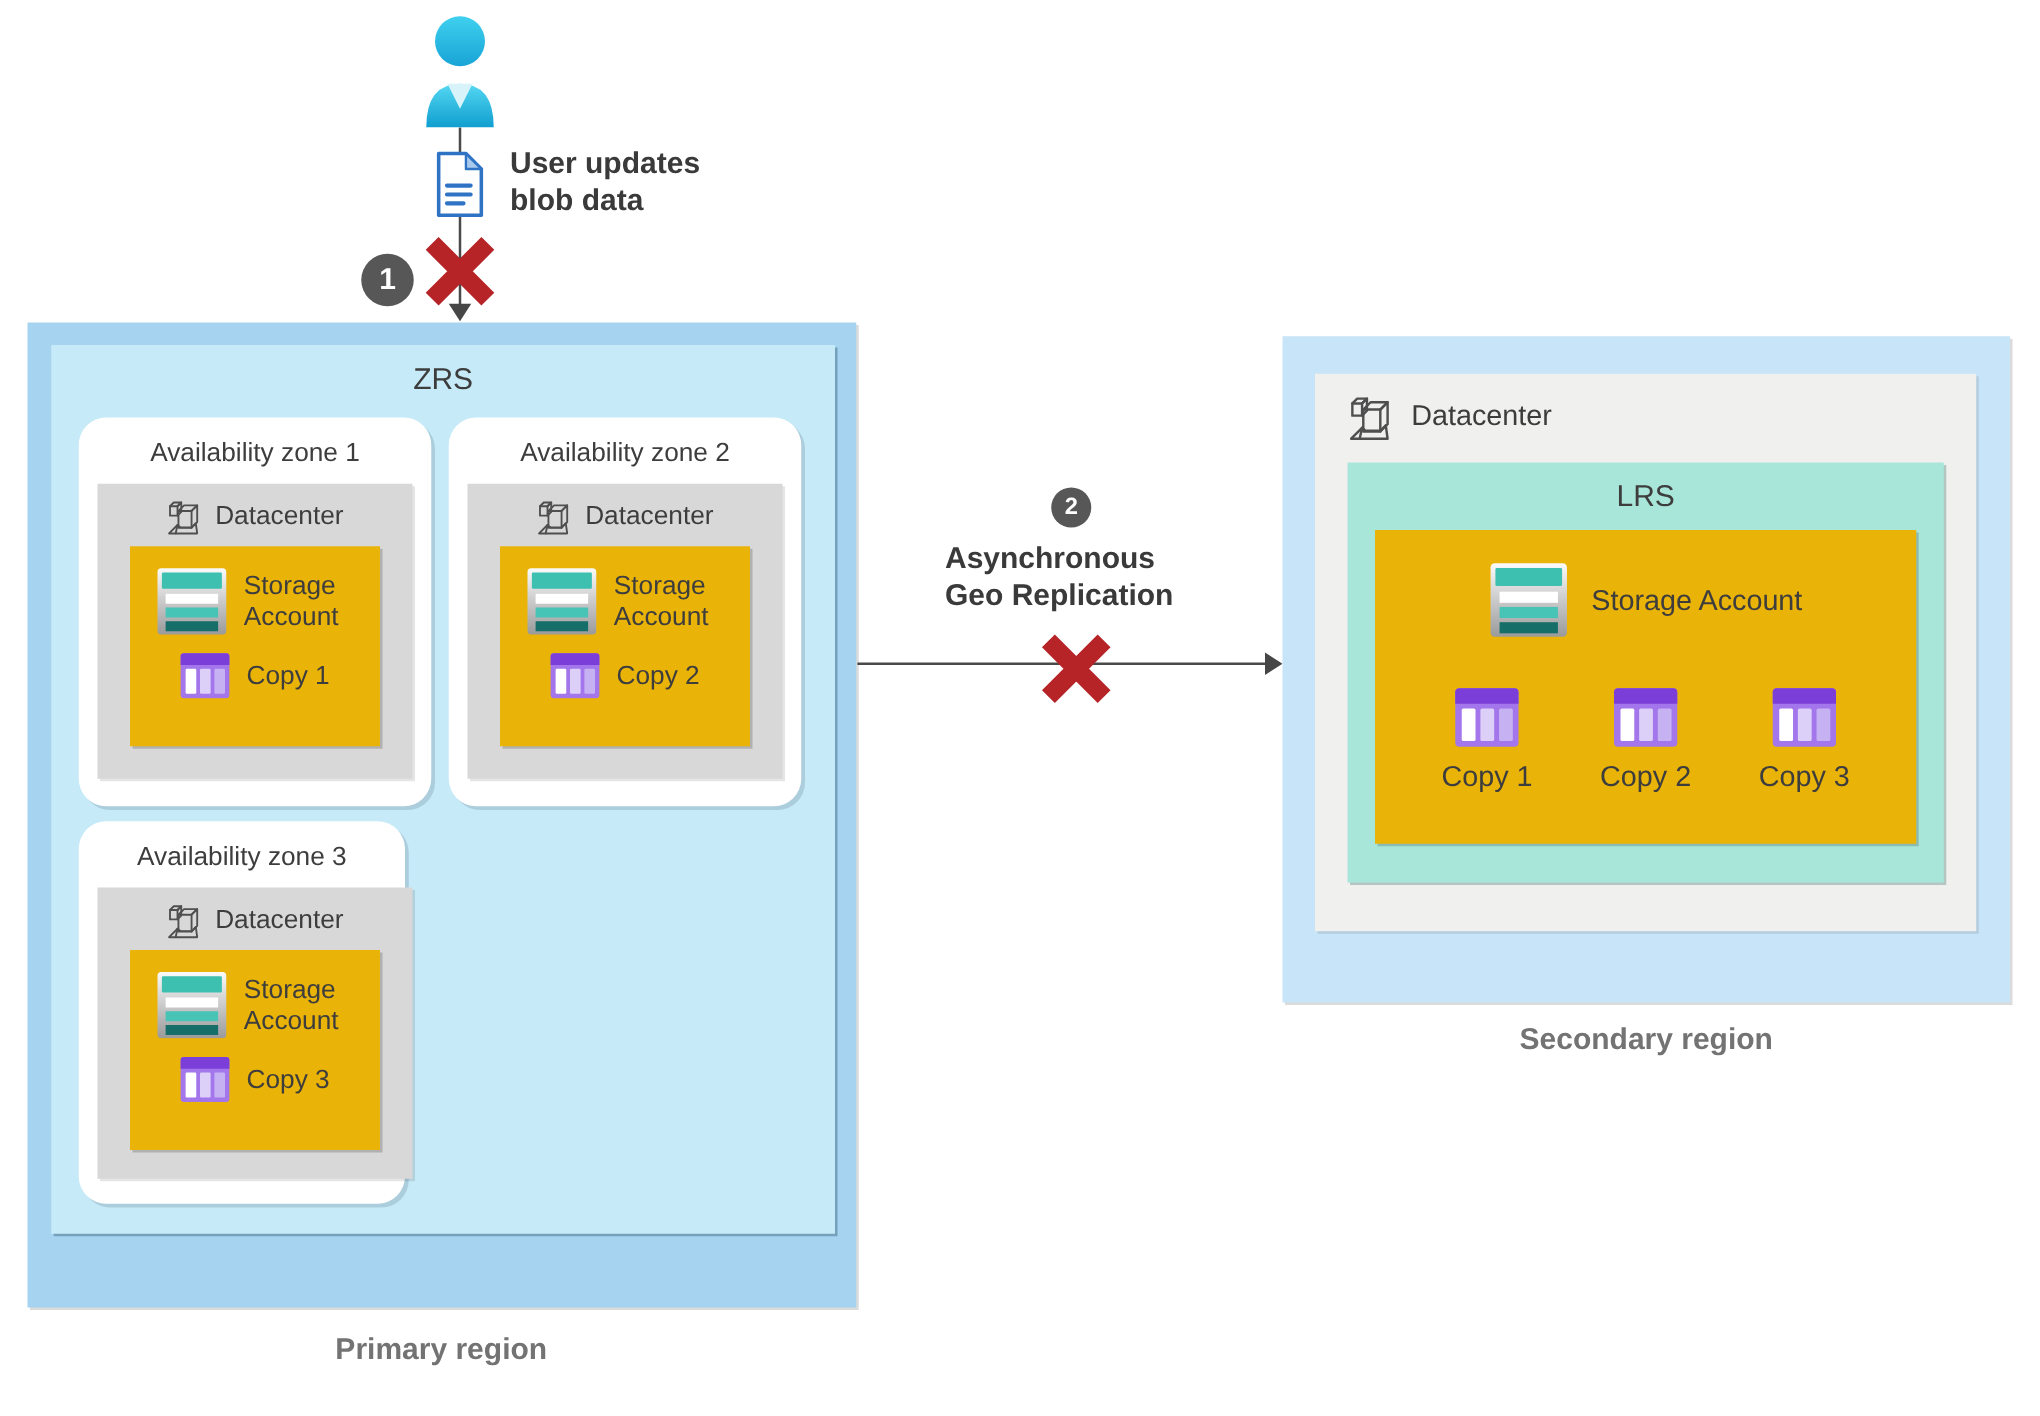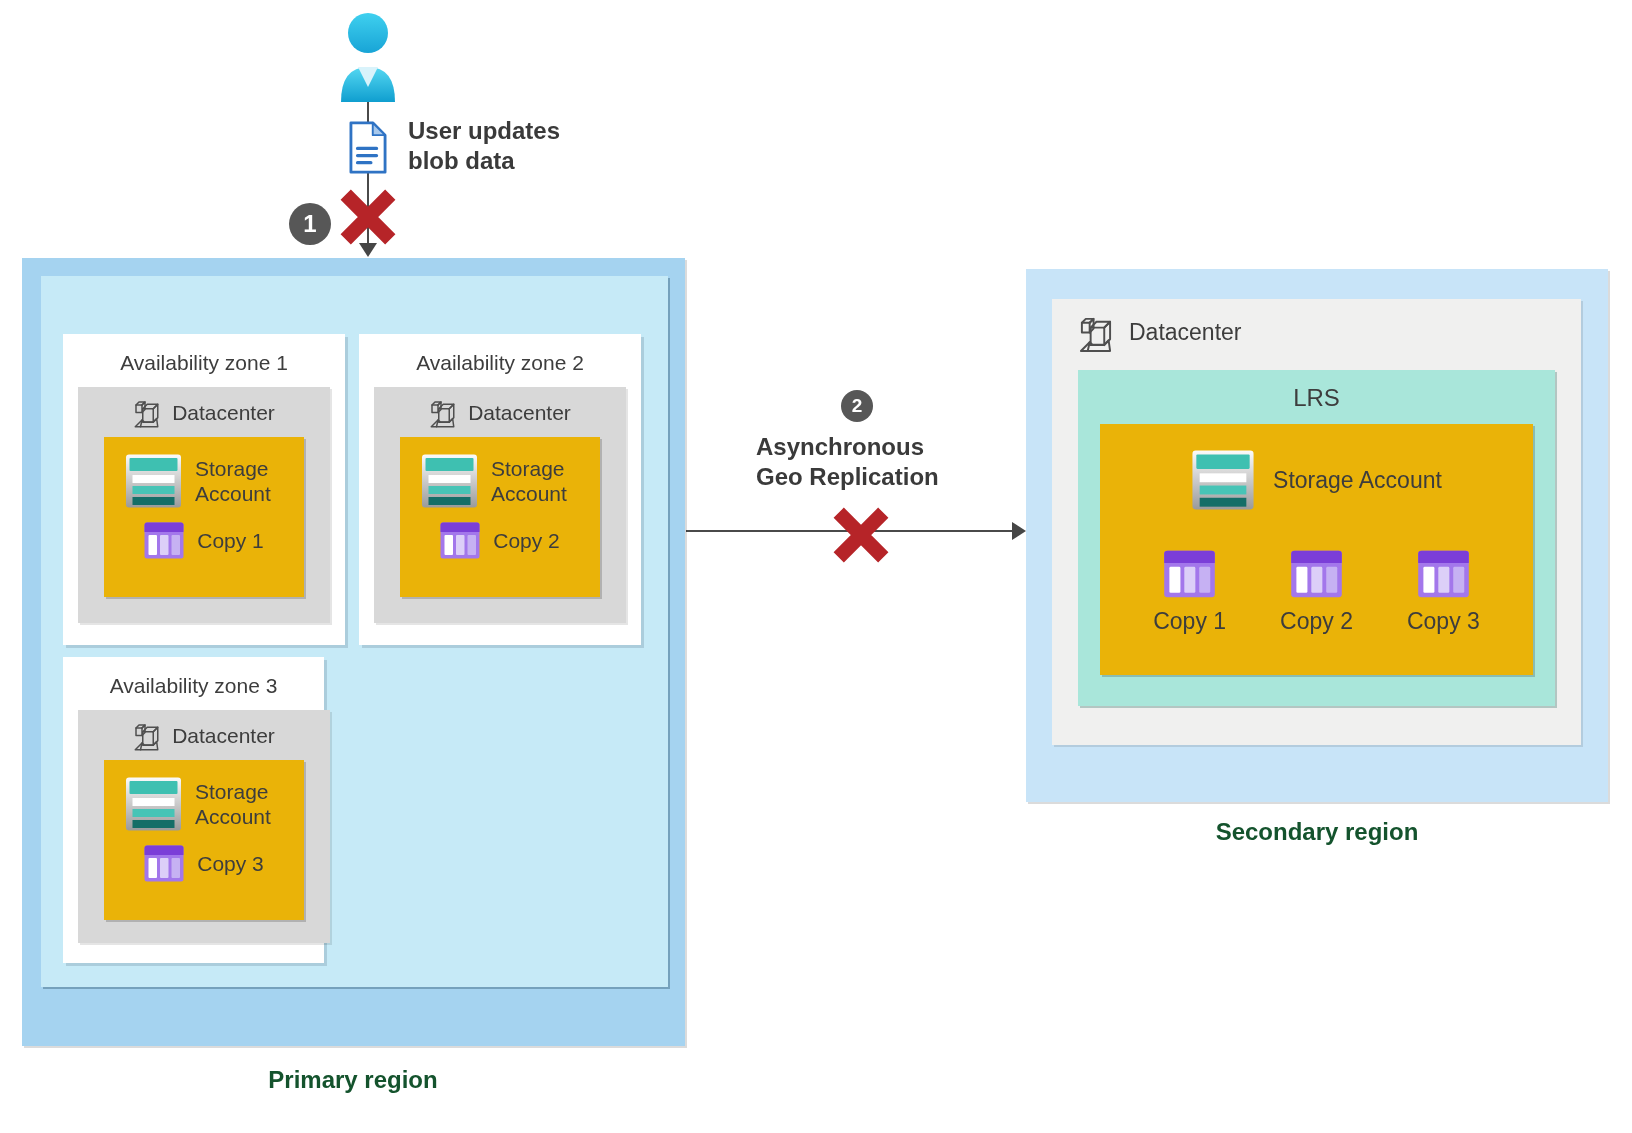--- a/index.html
+++ b/index.html
@@ -6,35 +6,35 @@
   #canvas{
     position:relative;
     width:1632px;height:1133px;
     background:#ffffff;
     font-family:"Liberation Sans", sans-serif;
     color:#3d3d3d;
     overflow:hidden;
   }
   .abs{position:absolute;}
   .flow-label{font-size:24px;font-weight:700;color:#3a3a3a;line-height:30px;}
-  .region-label{font-size:24px;font-weight:700;color:#14532d;text-align:center;}
+  .region-label{font-size:24px;font-weight:700;color:#737373;text-align:center;}
   .panel-title{font-size:24px;color:#3d3d3d;text-align:center;}
   .zone-title{font-size:21px;color:#3d3d3d;text-align:center;}
   .dc-label{font-size:21px;color:#3d3d3d;}
   .item-label{font-size:21px;color:#3d3d3d;line-height:25px;}
   .sec-label{font-size:23px;color:#3d3d3d;}
 
   .badge{
     border-radius:50%;background:#575757;color:#ffffff;
     display:flex;align-items:center;justify-content:center;font-weight:700;
   }
   .region-box-primary{background:#a5d3f0;box-shadow:2px 2px 0 rgba(0,0,0,0.14);}
   .region-box-secondary{background:#c8e4f8;box-shadow:2px 2px 0 rgba(0,0,0,0.14);}
   .zrs-panel{background:#c6eaf7;box-shadow:2px 2px 0 rgba(60,100,125,0.45);}
-  .zone-card{background:#ffffff;box-shadow:3px 3px 0 rgba(110,140,160,0.30);}
+  .zone-card{background:#ffffff;box-shadow:3px 3px 0 rgba(110,140,160,0.30);border-radius:22px;}
   .dc-box-dark{background:#d8d8d8;box-shadow:2px 2px 0 rgba(0,0,0,0.10);}
   .dc-box-light{background:#f0f0ef;box-shadow:2px 2px 0 rgba(0,0,0,0.10);}
   .lrs-panel{background:#a9e6da;box-shadow:2px 2px 0 rgba(20,90,80,0.28);}
   .white-inner{background:#eab308;box-shadow:2px 2px 0 rgba(0,0,0,0.18);}
 
   .vline{width:2px;background:#4a4a4a;}
   .hline{height:2px;background:#4a4a4a;}
   .arrow-down{width:0;height:0;border-left:9px solid transparent;border-right:9px solid transparent;border-top:14px solid #464646;}
   .arrow-right{width:0;height:0;border-top:9px solid transparent;border-bottom:9px solid transparent;border-left:14px solid #464646;}
 
@@ -129,20 +129,21 @@
   <div class="abs arrow-right" style="left:1012px;top:522px;"></div>
 
   <div class="abs badge" style="left:841px;top:390px;width:32px;height:32px;font-size:19px;">2</div>
   <div class="abs flow-label" style="left:756px;top:432px;width:202px;">Asynchronous Geo Replication</div>
   <svg class="abs" style="left:830px;top:504px;" width="62" height="62">
       <use href="#sym-x"></use>
     </svg>
 
   <div class="abs region-box-primary" style="left:22px;top:258px;width:663px;height:788px;">
     <div class="abs zrs-panel" style="left:19px;top:18px;width:627px;height:711px;">
+      <div class="panel-title" style="margin-top:14px;">ZRS</div>
 
       <div class="abs zone-card" style="left:22px;top:58px;width:282px;height:311px;">
         <div class="zone-title" style="margin-top:17px;">Availability zone 1</div>
         <div class="abs dc-box-dark" style="left:15px;top:53px;width:252px;height:236px;">
           <div class="row" style="margin-top:9px;gap:12px;">
             <svg width="27" height="33">
                 <use href="#sym-dc"></use>
               </svg>
             <span class="dc-label">Datacenter</span>
           </div>

